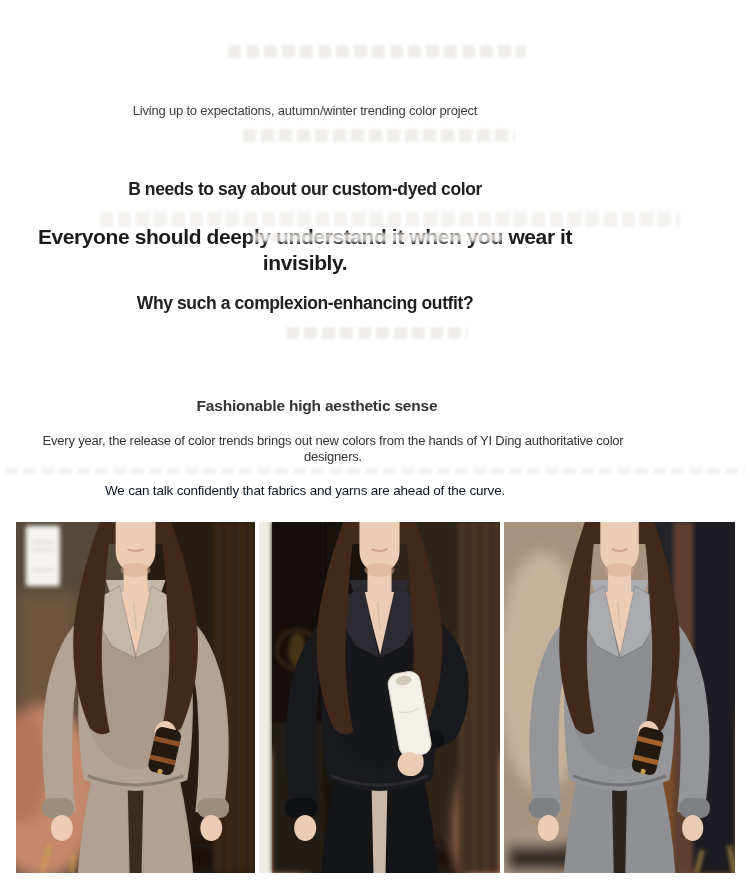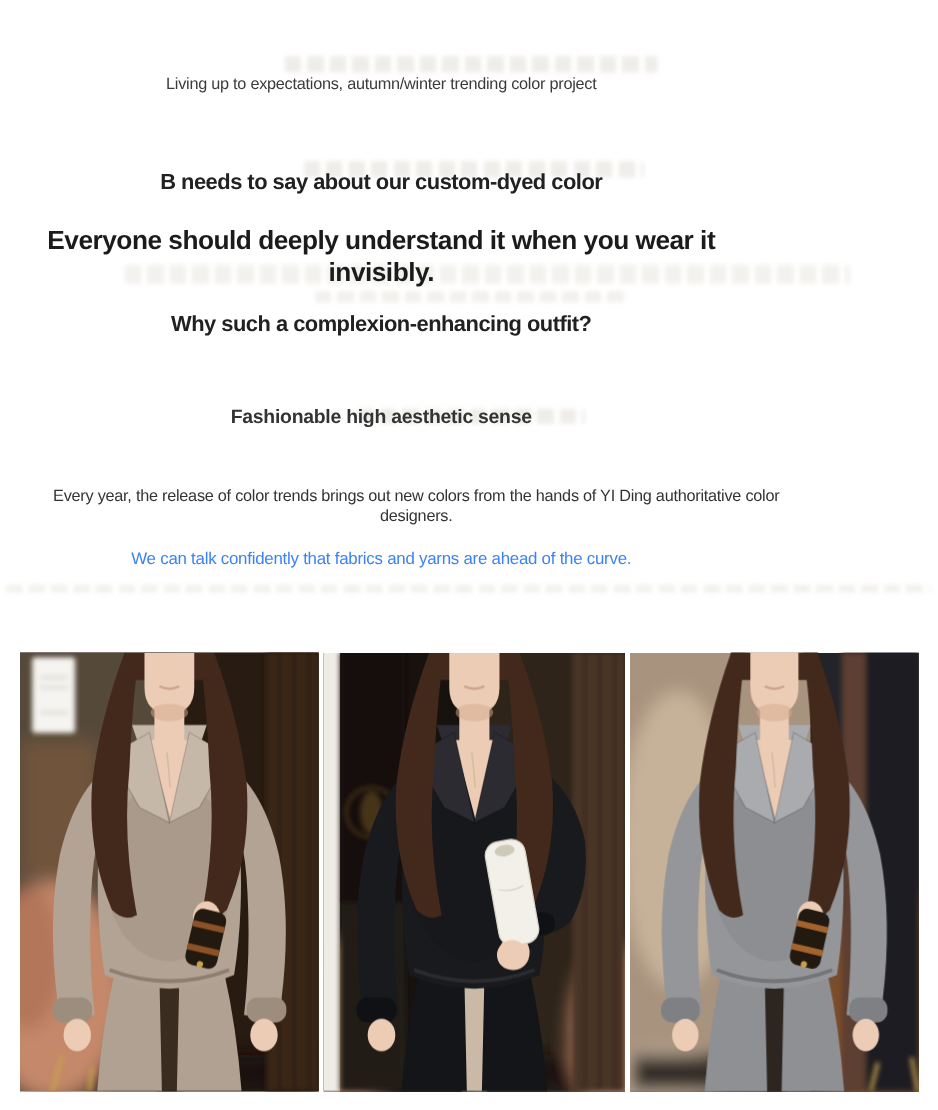--- a/index.html
+++ b/index.html
@@ -1,26 +1,26 @@
 <!DOCTYPE html>
 <html><head>
 <meta charset="utf-8">
 <style>
   html,body{margin:0;padding:0;}
   body{width:750px;height:888px;background:#ffffff;font-family:"Liberation Sans","DejaVu Sans",sans-serif;overflow:hidden;}
   .page{position:relative;width:750px;height:888px;background:#fff;}
-  .txt{position:absolute;left:0;width:610px;text-align:center;color:#2e2e2e;letter-spacing:-0.2px;line-height:1.25;}
+  .txt{position:absolute;left:0;width:610px;text-align:center;color:#2e2e2e;letter-spacing:-0.2px;line-height:1.25;margin-top:44px;}
   .tagline{top:59px;font-size:13px;font-weight:400;color:#3b3b3b;}
   .h-small{font-size:17.5px;font-weight:600;color:#212121;letter-spacing:-0.4px;}
   .h1{top:135px;}
   .h2{top:180px;font-size:21px;font-weight:700;color:#1b1b1b;letter-spacing:-0.4px;}
   .h3{top:249px;}
-  .sub{top:324px;font-size:15.5px;font-weight:600;color:#333;}
+  .sub{top:352px;font-size:15.5px;font-weight:600;color:#333;padding-left:12px;}
   .p1{top:389px;font-size:13px;font-weight:400;color:#333;padding-left:28px;}
-  .p2{top:439px;font-size:13.5px;font-weight:500;color:#3b82f6;}
+  .p2{top:439px;font-size:13.5px;font-weight:500;color:#0f172a;}
   .ghost{position:absolute;border-radius:2px;filter:blur(1.6px);
          background:repeating-linear-gradient(90deg,#efede9 0 13px,#ffffff 13px 18px);}
   .g1{top:45px;left:228px;width:298px;height:13px;}
   .g2{top:129px;left:243px;width:272px;height:13px;}
   .g3{top:212px;left:100px;width:580px;height:15px;opacity:.75;}
   .g4{top:233px;left:252px;width:250px;height:9px;opacity:.8;}
   .g5{top:327px;left:286px;width:182px;height:12px;}
   .g6{top:468px;left:5px;width:740px;height:6px;opacity:.8;}
   .photos{position:absolute;top:522px;left:16px;width:719px;height:351px;display:flex;gap:4px;}
   .photo{height:351px;overflow:hidden;background:#2a2018;}

